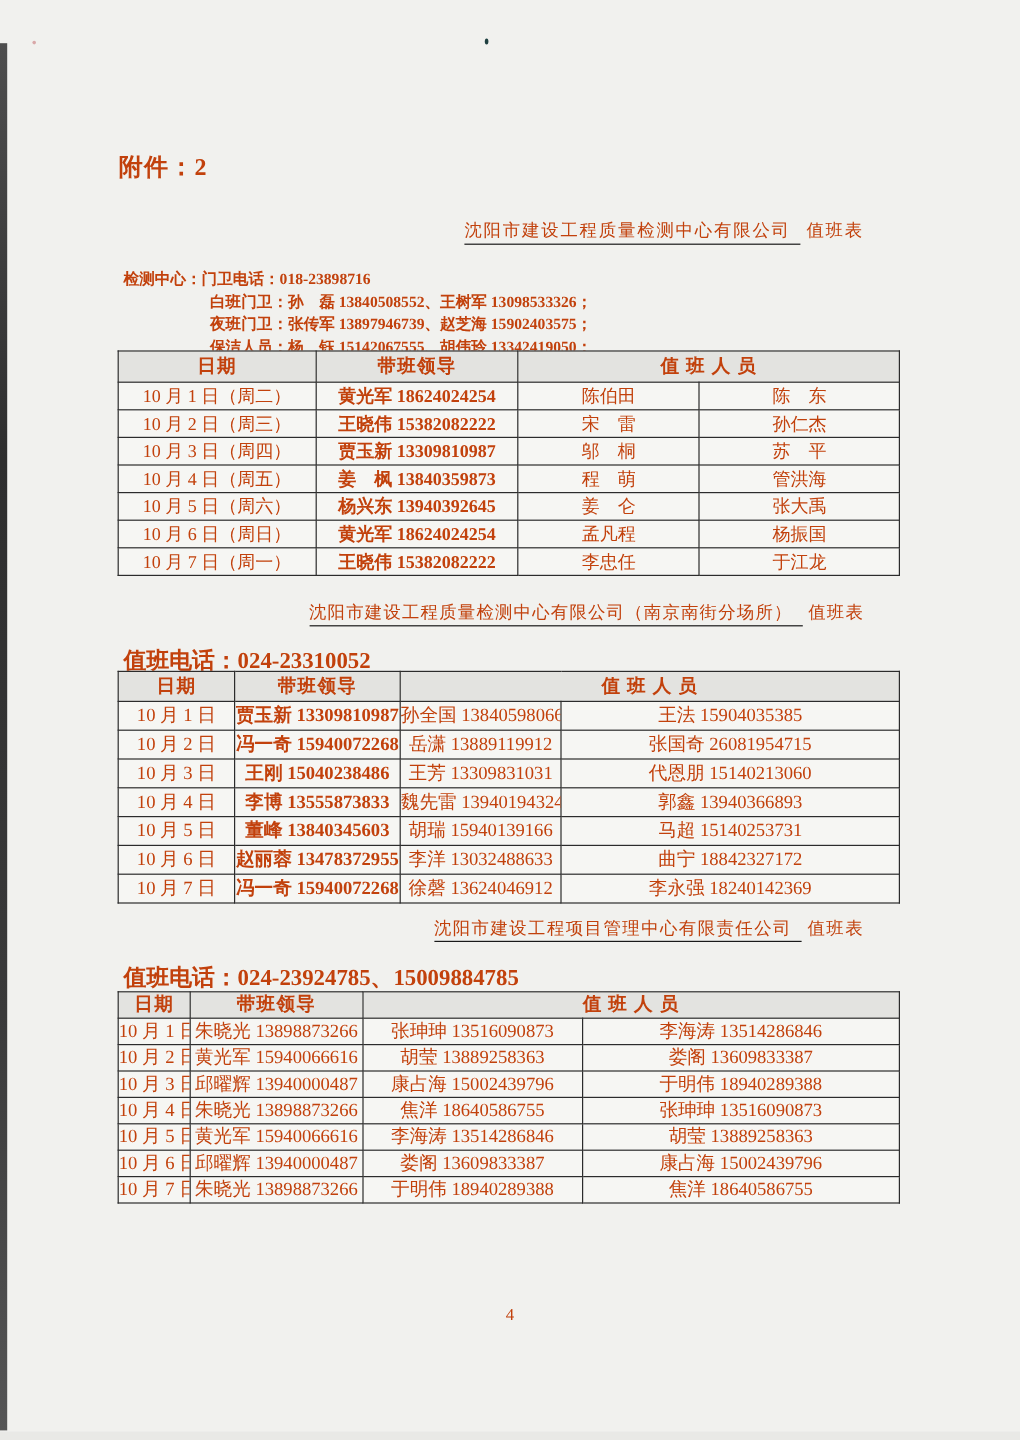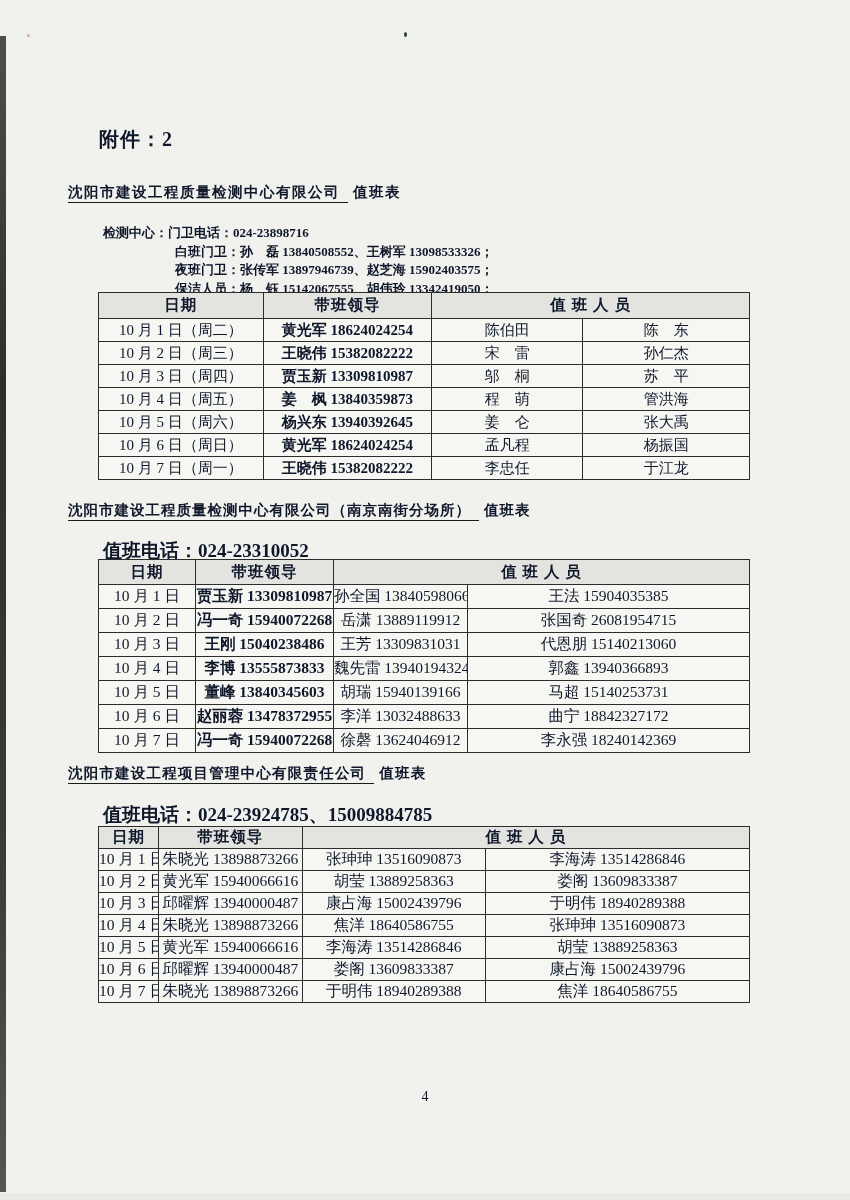--- a/index.html
+++ b/index.html
@@ -2,34 +2,34 @@
 <html><head>
 <meta charset="utf-8">
 <style>
   html,body{margin:0;padding:0;background:#888;}
   .page{
     position:relative;
     width:850px;height:1200px;
     margin:0 auto;
     background:#f1f1ee;
     font-family:"Liberation Serif","DejaVu Serif",serif;
-    color:#0f172a;
+    color:#c2410c;
     overflow:hidden;
   }
   
   .edge-left{position:absolute;left:0;top:36px;width:6px;height:1156px;
     background:linear-gradient(180deg,#4e4e4e,#2e2e2e 30%,#3a3a3a 70%,#555);}
   .bottom-band{position:absolute;left:0;bottom:0;width:850px;height:7px;background:#e9e9e6;}
   .speck-a{position:absolute;left:404px;top:32px;width:3px;height:5px;background:#1f4040;border-radius:50%;}
   .speck-b{position:absolute;left:27px;top:34px;width:3px;height:3px;background:#d9a8a8;border-radius:50%;}
 
   .attachment{position:absolute;left:99px;top:126px;font-size:20px;font-weight:bold;letter-spacing:1px;}
 
-  .title{position:absolute;left:68px;width:652px;text-align:left;
-    font-weight:bold;font-size:14.5px;letter-spacing:1.5px;white-space:nowrap;}
+  .title{position:absolute;left:68px;width:652px;text-align:right;
+    font-weight:normal;font-size:14.5px;letter-spacing:1.5px;white-space:nowrap;}
   .t-pos1{top:183px;}
   .t-pos2{top:501px;letter-spacing:1px;}
   .t-pos3{top:764px;letter-spacing:1.2px;}
   .u{border-bottom:1.5px solid #1a1a1a;padding:0 8px 2px 0;}
   .suffix{margin-left:5px;}
 
   .contact{position:absolute;left:103px;top:224px;font-size:13px;font-weight:bold;line-height:18.5px;white-space:nowrap;}
   .indent{margin-left:72px;text-align:right;}
 
   .phone{position:absolute;left:103px;font-size:19px;font-weight:bold;white-space:nowrap;}
@@ -66,21 +66,21 @@
   <div class="edge-left"></div>
   <div class="bottom-band"></div>
   <div class="speck-a"></div>
   <div class="speck-b"></div>
 
   <div class="attachment">附件：2</div>
 
   <div class="title t-pos1"><span class="u">沈阳市建设工程质量检测中心有限公司</span><span class="suffix">值班表</span></div>
 
   <div class="contact">
-    <div>检测中心：门卫电话：024-23898716</div>
+    <div>检测中心：门卫电话：018-23898716</div>
     <div class="indent">白班门卫：孙　磊 13840508552、王树军 13098533326；</div>
     <div class="indent">夜班门卫：张传军 13897946739、赵芝海 15902403575；</div>
     <div class="indent">保洁人员：杨　钰 15142067555、胡伟玲 13342419050；</div>
   </div>
 
   <table class="duty t1">
     <colgroup>
         <col class="c1">
         <col class="c2">
         <col class="c3">

